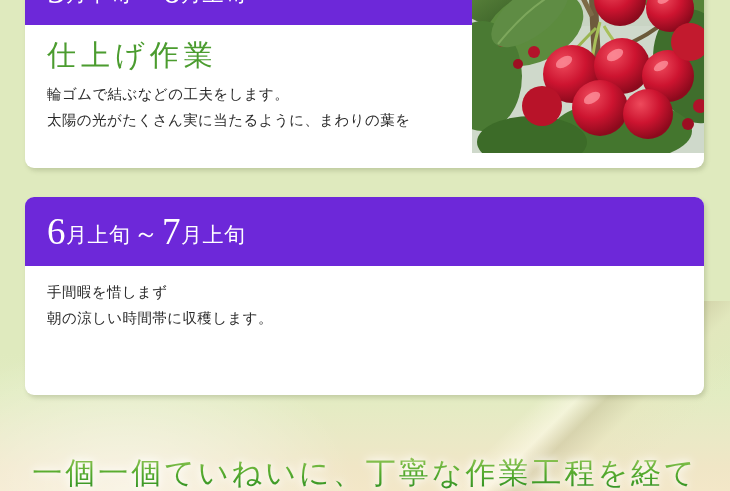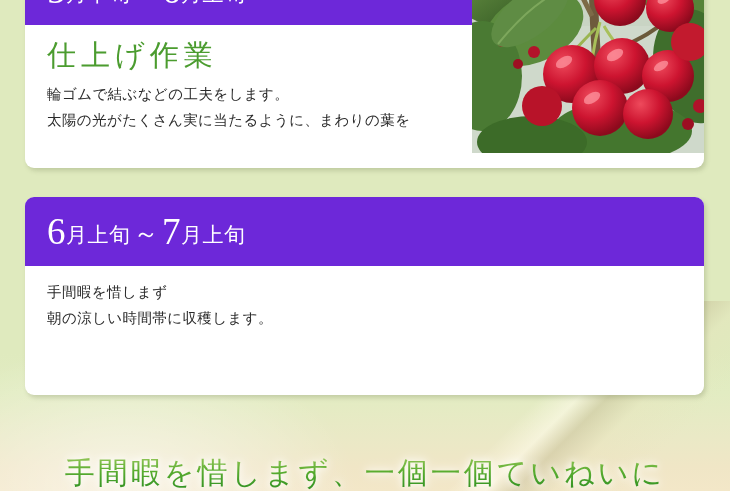--- a/index.html
+++ b/index.html
@@ -268,15 +268,15 @@
     </div>
     <div class="card-body">
       <p class="card-desc">
         <span class="line">手間暇を惜しまず</span>
         <span class="line">朝の涼しい時間帯に収穫します。</span>
       </p>
     </div>
 
   </div>
 
-  <div class="tagline">手間暇を惜しまず、一個一個ていねいに</div>
+  <div class="tagline">一個一個ていねいに、丁寧な作業工程を経て</div>
 
 </div>
 
 </body></html>

